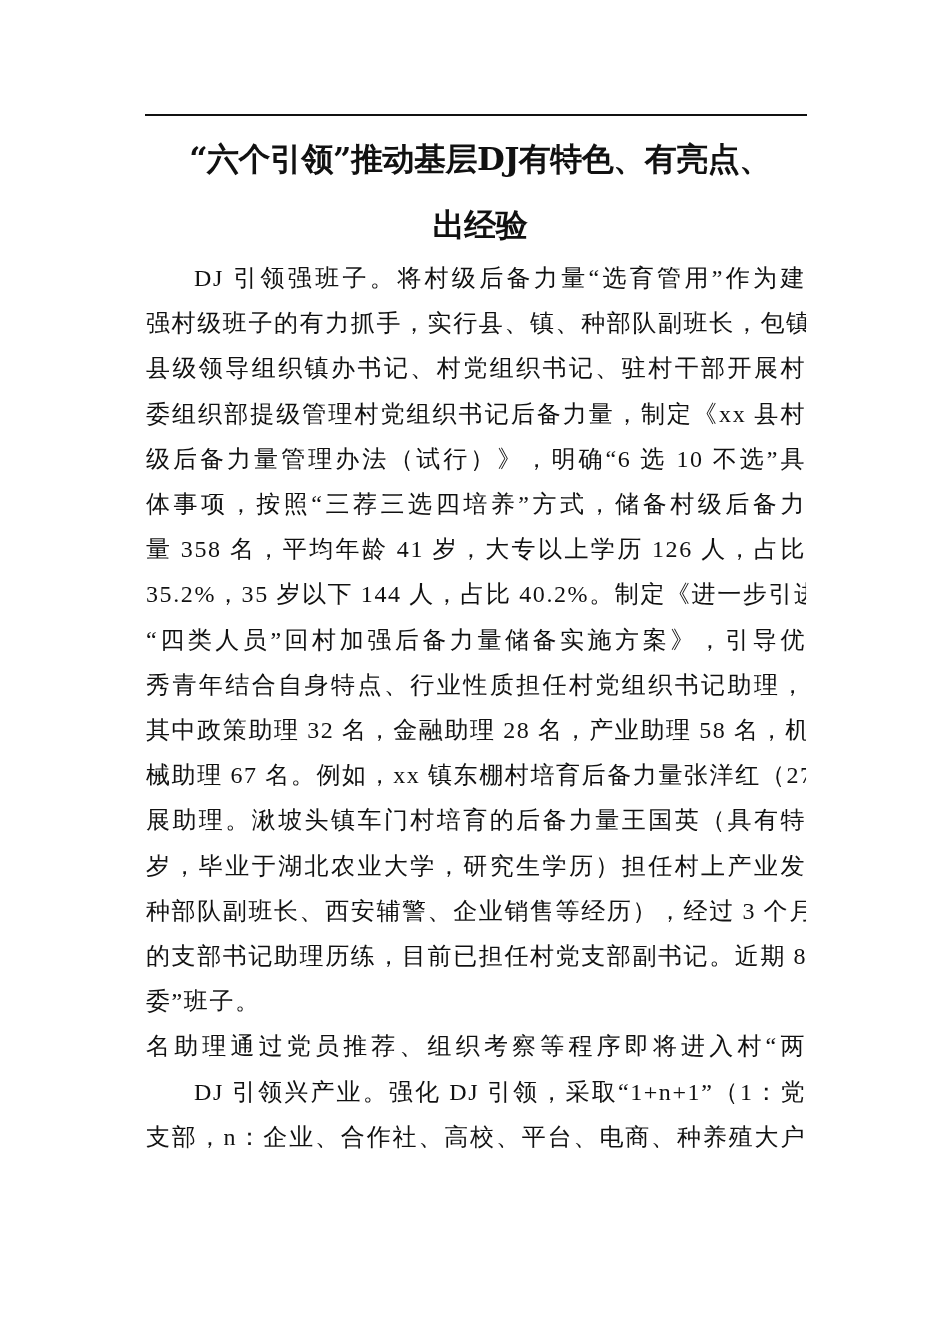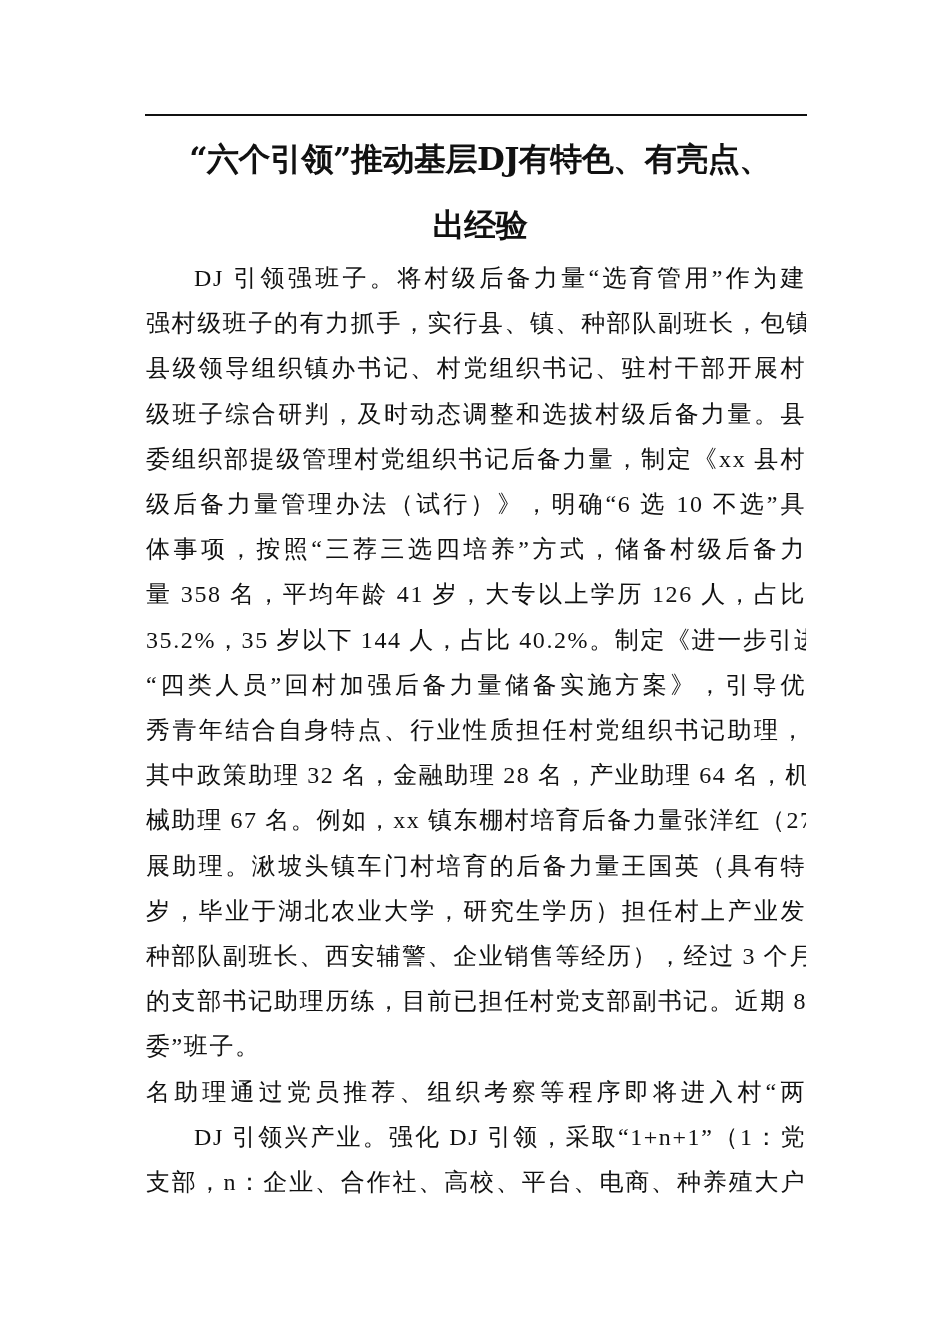--- a/index.html
+++ b/index.html
@@ -91,29 +91,28 @@
   <h1 class="title">
     <span class="line">“六个引领”推动基层DJ有特色、有亮点、</span>
     <span class="line">出经验</span>
   </h1>
 
   <div class="body">
     <p class="para">
       <span class="ln first">DJ 引领强班子。将村级后备力量“选育管用”作为建</span>
       <span class="ln">强村级班子的有力抓手，实行县、镇、种部队副班长，包镇</span>
       <span class="ln">县级领导组织镇办书记、村党组织书记、驻村干部开展村</span>
-      <span class="ln">级班子综合研判，及时动态调整和选拔村级后备力量。县</span>
       <span class="ln">委组织部提级管理村党组织书记后备力量，制定《xx 县村</span>
       <span class="ln">级后备力量管理办法（试行）》，明确“6 选 10 不选”具</span>
       <span class="ln">体事项，按照“三荐三选四培养”方式，储备村级后备力</span>
       <span class="ln">量 358 名，平均年龄 41 岁，大专以上学历 126 人，占比</span>
       <span class="ln">35.2%，35 岁以下 144 人，占比 40.2%。制定《进一步引进</span>
       <span class="ln">“四类人员”回村加强后备力量储备实施方案》，引导优</span>
       <span class="ln">秀青年结合自身特点、行业性质担任村党组织书记助理，</span>
-      <span class="ln">其中政策助理 32 名，金融助理 28 名，产业助理 64 名，机</span>
+      <span class="ln">其中政策助理 32 名，金融助理 28 名，产业助理 58 名，机</span>
       <span class="ln">械助理 67 名。例如，xx 镇东棚村培育后备力量张洋红（27</span>
       <span class="ln">展助理。湫坡头镇车门村培育的后备力量王国英（具有特</span>
       <span class="ln">岁，毕业于湖北农业大学，研究生学历）担任村上产业发</span>
       <span class="ln">种部队副班长、西安辅警、企业销售等经历），经过 3 个月</span>
       <span class="ln">的支部书记助理历练，目前已担任村党支部副书记。近期 8</span>
       <span class="ln last">委”班子。</span>
       <span class="ln">名助理通过党员推荐、组织考察等程序即将进入村“两</span>
     </p>
     <p class="para">
       <span class="ln first">DJ 引领兴产业。强化 DJ 引领，采取“1+n+1”（1：党</span>

